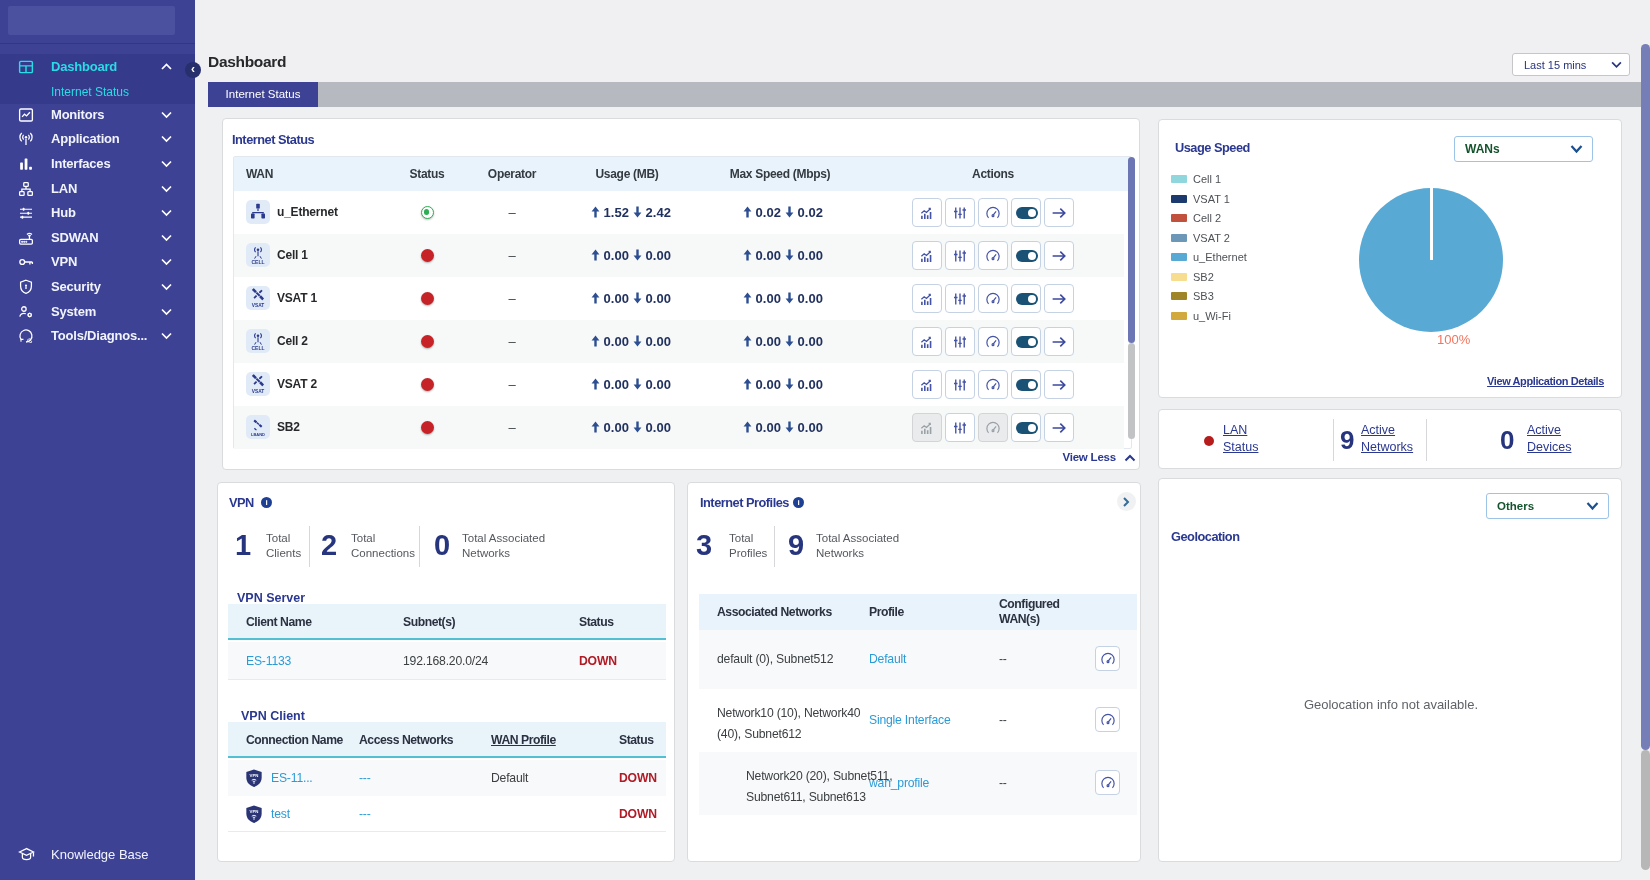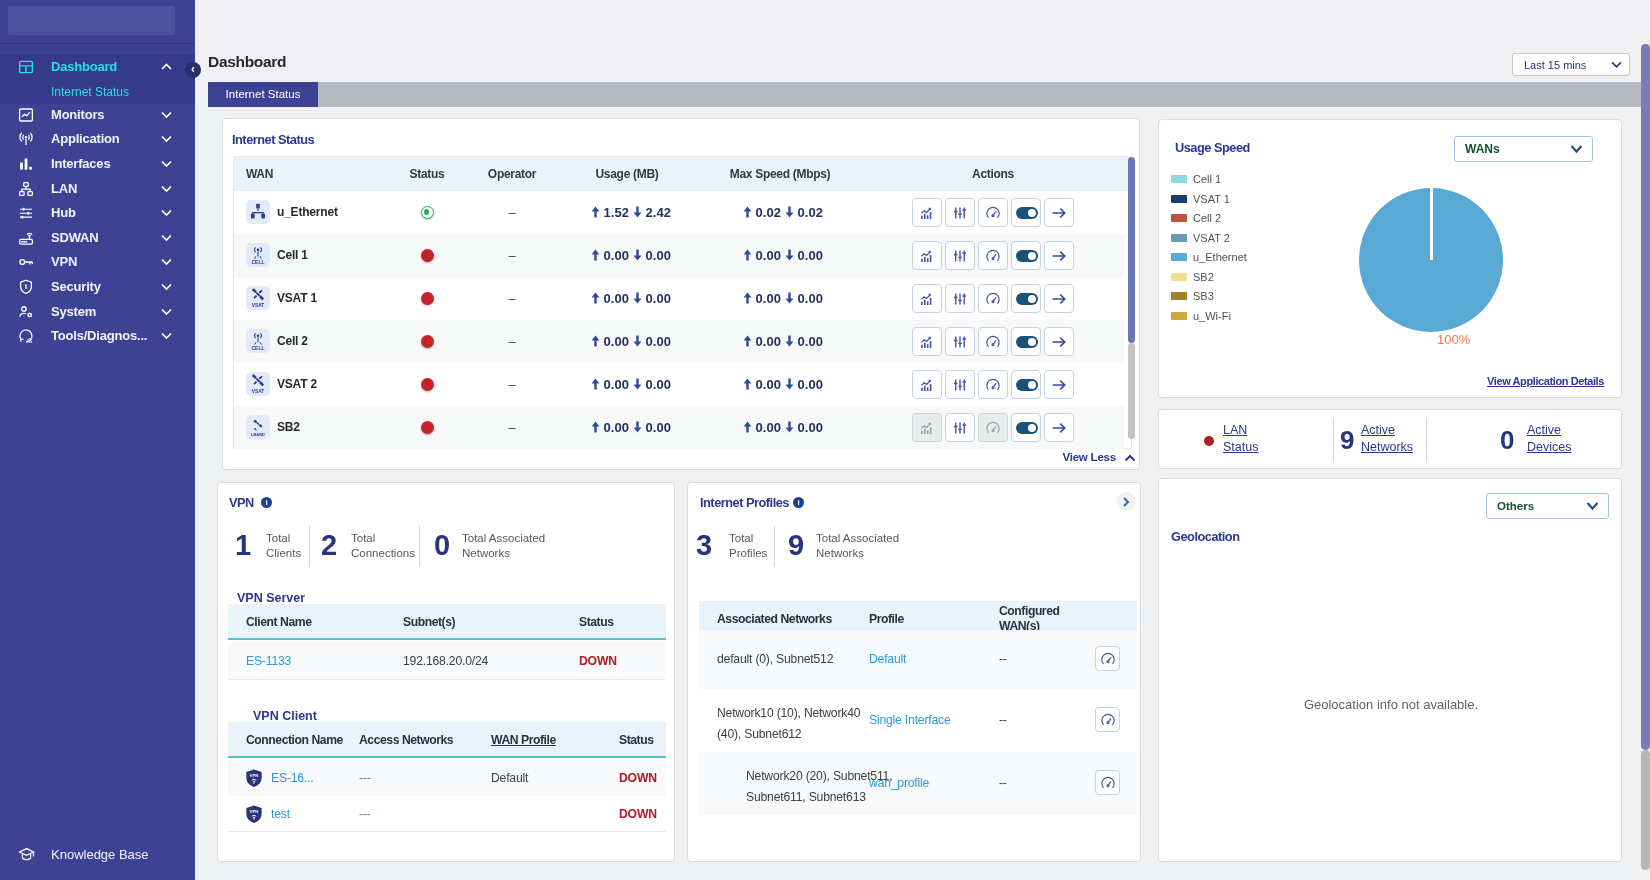--- a/index.html
+++ b/index.html
@@ -719,37 +719,37 @@
         <div class="vth" style="left:18px; top:11px;">Client Name</div>
         <div class="vth" style="left:175px; top:11px;">Subnet(s)</div>
         <div class="vth" style="left:351px; top:11px;">Status</div>
       </div>
       <div class="vrow g" style="top:38px; height:38px; border-bottom:1px solid #e8eaec;">
         <div class="vcell link" style="left:18px; top:12px;">ES-1133</div>
         <div class="vcell" style="left:175px; top:12px;">192.168.20.0/24</div>
         <div class="vcell down" style="left:351px; top:12px;">DOWN</div>
       </div>
     </div>
-    <div class="subhd" style="left:35px; top:226px;">VPN Client</div>
+    <div class="subhd" style="left:23px; top:226px;">VPN Client</div>
     <div class="vtbl" style="left:10px; top:239px; width:438px; height:112px;">
       <div class="vthead" style="height:36px;">
         <div class="vth" style="left:18px; top:11px;">Connection Name</div>
         <div class="vth" style="left:131px; top:11px;">Access Networks</div>
         <div class="vth" style="left:263px; top:11px;text-decoration:underline;">WAN Profile</div>
         <div class="vth" style="left:391px; top:11px;">Status</div>
       </div>
       <div class="vrow g" style="top:38px; height:36px;">
         <div class="shield" style="left:16px; top:8px;"><svg viewBox="0 0 24 24">
               <path d="M12 1.8l9.2 3.1v6.6c0 5.6-3.9 9.8-9.2 11.2C6.7 21.3 2.8 17.1 2.8 11.5V4.9z" fill="#2b3576"></path>
               <text x="12" y="10.8" font-size="5.2" fill="#fff" font-weight="bold" text-anchor="middle" font-family="Liberation Sans">VPN</text>
               <path d="M9.3 14.6a4.3 4.3 0 0 1 5.4 0" stroke="#fff" fill="none" stroke-width="1.1"></path>
               <path d="M10.6 16.3a2.2 2.2 0 0 1 2.8 0" stroke="#fff" fill="none" stroke-width="1.1"></path>
               <circle cx="12" cy="17.9" r=".9" fill="#fff"></circle>
             </svg></div>
-        <div class="vcell link" style="left:43px; top:11px;">ES-16...</div>
+        <div class="vcell link" style="left:43px; top:11px;">ES-11...</div>
         <div class="vcell link" style="left:131px; top:11px;">---</div>
         <div class="vcell" style="left:263px; top:11px;">Default</div>
         <div class="vcell down" style="left:391px; top:11px;">DOWN</div>
       </div>
       <div class="vrow" style="top:74px; height:36px; border-bottom:1px solid #e8eaec;">
         <div class="shield" style="left:16px; top:8px;"><svg viewBox="0 0 24 24">
               <path d="M12 1.8l9.2 3.1v6.6c0 5.6-3.9 9.8-9.2 11.2C6.7 21.3 2.8 17.1 2.8 11.5V4.9z" fill="#2b3576"></path>
               <text x="12" y="10.8" font-size="5.2" fill="#fff" font-weight="bold" text-anchor="middle" font-family="Liberation Sans">VPN</text>
               <path d="M9.3 14.6a4.3 4.3 0 0 1 5.4 0" stroke="#fff" fill="none" stroke-width="1.1"></path>
               <path d="M10.6 16.3a2.2 2.2 0 0 1 2.8 0" stroke="#fff" fill="none" stroke-width="1.1"></path>
@@ -768,21 +768,21 @@
         <svg width="7" height="10" viewBox="0 0 7 10">
           <path d="M1 1l4 4-4 4" fill="none" stroke="#336b99" stroke-width="2"></path>
         </svg>
       </div>
     <div class="stnum" style="left:8px; top:46px;">3</div>
     <div class="stlbl" style="left:41px; top:48px;">Total<br>Profiles</div>
     <div class="vdiv" style="left:86px; top:43px; height:41px;"></div>
     <div class="stnum" style="left:100px; top:46px;">9</div>
     <div class="stlbl" style="left:128px; top:48px;">Total Associated<br>Networks</div>
     <div class="vtbl" style="left:11px; top:111px; width:438px; height:221px;">
-      <div class="iphead" style="left:0; top:7px; width:438px; height:48px;">
+      <div class="iphead" style="left:0; top:0; width:438px; height:48px;">
         <div class="iph" style="left:18px; top:11px;">Associated Networks</div>
         <div class="iph" style="left:170px; top:11px;">Profile</div>
         <div class="iph" style="left:300px; top:3px;">Configured<br>WAN(s)</div>
       </div>
       <div class="vrow g" style="top:36px; height:59px;">
         <div class="vcell" style="left:18px; top:22px;">default (0), Subnet512</div>
         <div class="vcell link" style="left:170px; top:22px;">Default</div>
         <div class="vcell" style="left:300px; top:22px;">--</div>
         <div class="spbtn" style="left:396px; top:16px;">
             <svg width="17" height="17" viewBox="0 0 20 20" fill="none" stroke="#4553a4" stroke-width="1.4">

